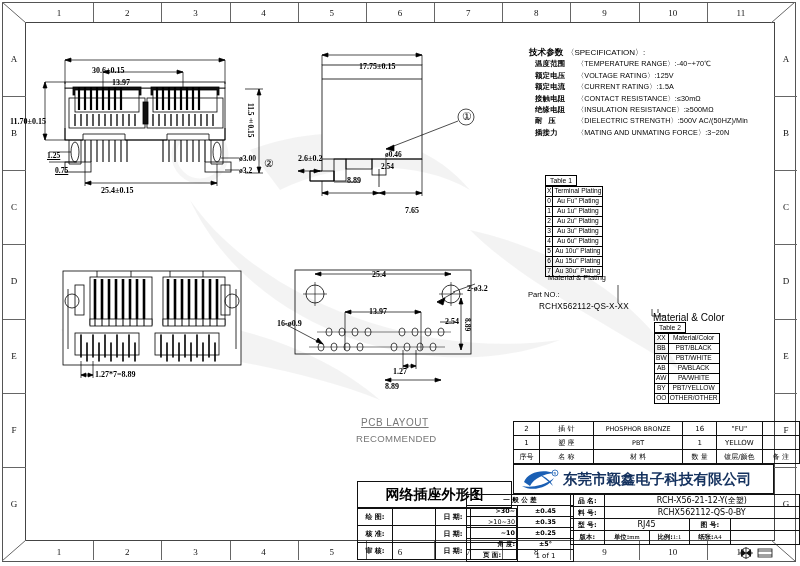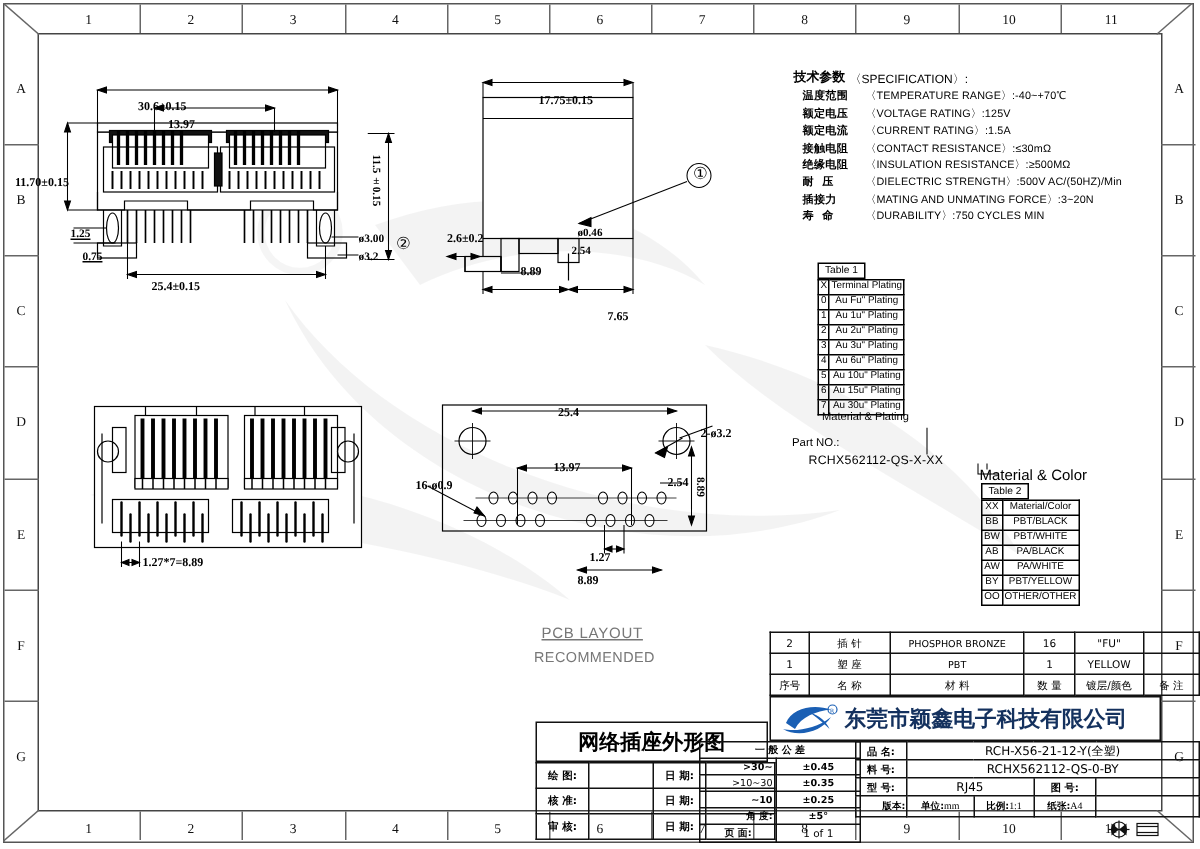--- a/index.html
+++ b/index.html
@@ -359,21 +359,20 @@
       <span class="titleen" style="margin-left:3px;">〈SPECIFICATION〉:</span>
     </div>
     <div id="spec-rows">
         <div class="row"><span class="cnlab" style="display: inline-block; width: 42px; margin-left: 6px;">温度范围</span><span class="en">〈TEMPERATURE RANGE〉:-40~+70℃</span></div>
         <div class="row"><span class="cnlab" style="display: inline-block; width: 42px; margin-left: 6px;">额定电压</span><span class="en">〈VOLTAGE RATING〉:125V</span></div>
         <div class="row"><span class="cnlab" style="display: inline-block; width: 42px; margin-left: 6px;">额定电流</span><span class="en">〈CURRENT RATING〉:1.5A</span></div>
         <div class="row"><span class="cnlab" style="display: inline-block; width: 42px; margin-left: 6px;">接触电阻</span><span class="en">〈CONTACT RESISTANCE〉:≤30mΩ</span></div>
         <div class="row"><span class="cnlab" style="display: inline-block; width: 42px; margin-left: 6px;">绝缘电阻</span><span class="en">〈INSULATION RESISTANCE〉:≥500MΩ</span></div>
         <div class="row"><span class="cnlab" style="display: inline-block; width: 42px; margin-left: 6px;">耐  压</span><span class="en">〈DIELECTRIC STRENGTH〉:500V AC/(50HZ)/Min</span></div>
         <div class="row"><span class="cnlab" style="display: inline-block; width: 42px; margin-left: 6px;">插接力</span><span class="en">〈MATING AND UNMATING FORCE〉:3~20N</span></div>
-        <div class="row"><span class="cnlab" style="display: inline-block; width: 42px; margin-left: 6px;">寿  命</span><span class="en">〈DURABILITY〉:750 CYCLES MIN</span></div>
       </div>
   </div>
 
   <div class="abs" style="left:545px;top:175px;border:.8px solid #000;padding:0 4px;font-family:'Liberation Sans',sans-serif;font-size:6.8px;line-height:9px;">
     <span>Table 1</span>
   </div>
   <table class="dt" id="table1" style="left:545px;top:186px;">
       <tbody>
         <tr>
           <td style="text-align: center;">X</td>
@@ -745,21 +744,21 @@
           <td style="width: 34px; height: 11px; font-size: 6.8px; font-weight: bold;">料  号:</td>
           <td colspan="4" class="en7" style="width: 170px; height: 11px; font-size: 8px;">RCHX562112-QS-0-BY</td>
         </tr>
         <tr>
           <td style="width: 34px; height: 11px; font-size: 6.8px; font-weight: bold;">型  号:</td>
           <td colspan="2" class="en7" style="width: 64px; height: 11px; font-size: 8px;">RJ45</td>
           <td style="width: 34px; height: 11px; font-size: 6.8px; font-weight: bold;">图  号:</td>
           <td class="en7" style="width: 72px; height: 11px; font-size: 6.8px;"></td>
         </tr>
         <tr>
-          <td style="width: 34px; height: 13px; font-size: 6.4px; text-align: right;"><span style="font-weight: bold;">版本:</span><span class="en7" style="font-size: 6.6px;"></span></td>
+          <td style="width: 34px; height: 13px; font-size: 6.4px;"><span style="font-weight: bold;">版本:</span><span class="en7" style="font-size: 6.6px;"></span></td>
           <td style="width: 46px; height: 13px; font-size: 6.4px;"><span style="font-weight: bold;">单位:</span><span class="en7" style="font-size: 6.6px;">mm</span></td>
           <td style="width: 40px; height: 13px; font-size: 6.4px;"><span style="font-weight: bold;">比例:</span><span class="en7" style="font-size: 6.6px;">1:1</span></td>
           <td style="width: 42px; height: 13px; font-size: 6.4px;"><span style="font-weight: bold;">纸张:</span><span class="en7" style="font-size: 6.6px;">A4</span></td>
           <td style="width: 42px; height: 13px;"></td>
         </tr>
       </tbody>
     </table>
 
   <svg class="abs" style="left:738px;top:546px;" width="36" height="14">
     <g stroke="#111" fill="none" stroke-width="0.8">

